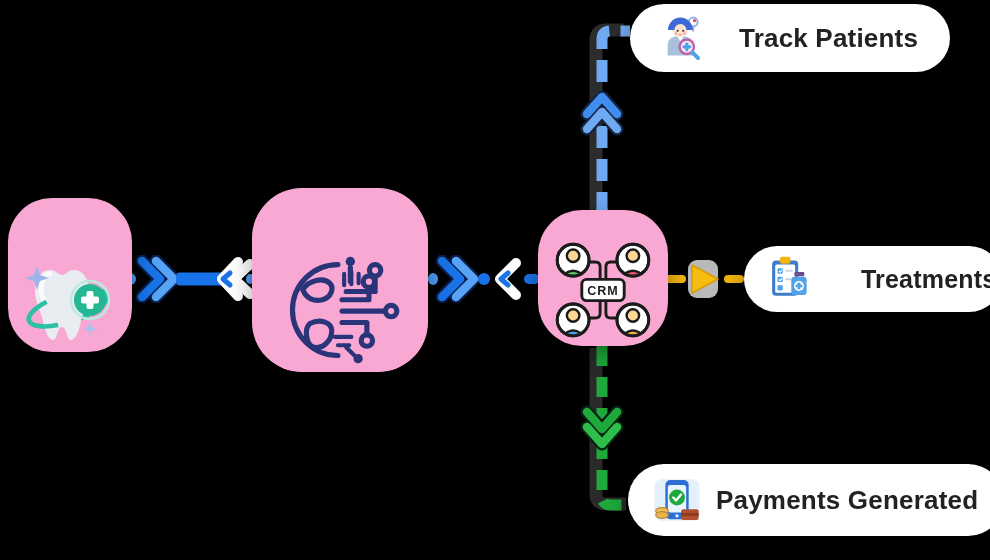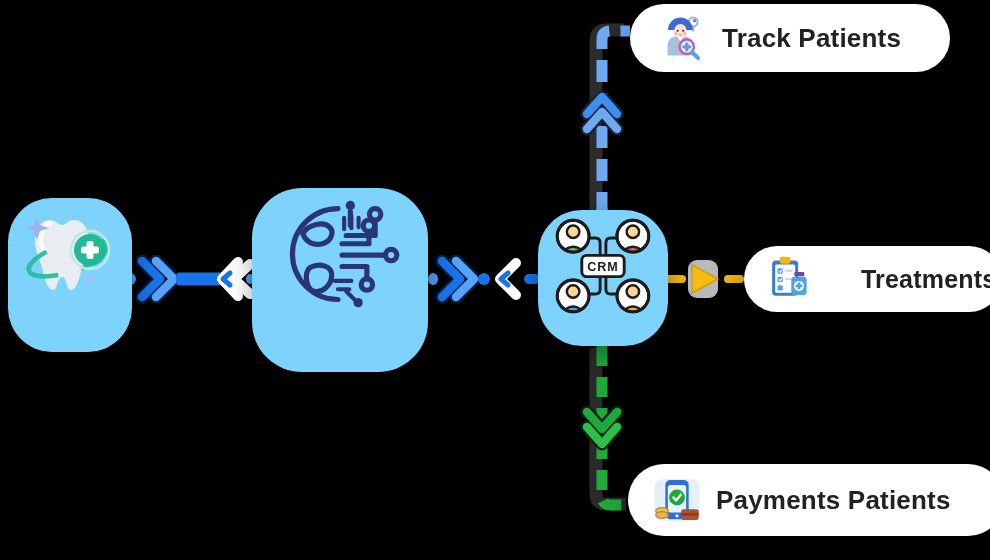--- a/index.html
+++ b/index.html
@@ -1,30 +1,30 @@
 <!DOCTYPE html>
 <html><head>
 <meta charset="utf-8">
 <style>
   html,body{margin:0;padding:0;background:#000;}
   .stage{position:relative;width:990px;height:560px;background:#000;overflow:hidden;
          font-family:"Liberation Sans",sans-serif;}
-  .card{position:absolute;background:#7dd3fc;display:flex;align-items:flex-start;justify-content:center;
+  .card{position:absolute;background:#f9a8d4;display:flex;align-items:flex-end;justify-content:center;
         box-shadow:0 8px 22px rgba(0,0,0,.35);}
   .pill{position:absolute;background:#fff;display:flex;align-items:center;z-index:3;
         box-shadow:0 10px 24px rgba(0,0,0,.4);}
   .pill .label{font-weight:700;color:#222;white-space:nowrap;letter-spacing:.2px;}
   .connector{position:absolute;z-index:1;}
   .node{z-index:2;}
   
   #tooth-card{left:8px;top:198px;width:124px;height:154px;border-radius:44px;}
   #globe-card{left:252px;top:188px;width:176px;height:184px;border-radius:50px;}
   #crm-card{left:538px;top:210px;width:130px;height:136px;border-radius:44px;}
   
-  #track-pill{left:630px;top:4px;width:292px;height:68px;border-radius:34px;padding-left:28px;gap:16px;}
+  #track-pill{left:630px;top:4px;width:292px;height:68px;border-radius:34px;padding-left:28px;gap:33px;}
   #treatments-pill{left:744px;top:246px;width:236px;height:66px;border-radius:33px;padding-left:22px;gap:13px;}
   #payments-pill{left:628px;top:464px;width:352px;height:72px;border-radius:36px;padding-left:24px;gap:14px;}
   #track-pill .label{font-size:26px;}
   #treatments-pill .label{font-size:25px;margin-left:36px;}
   #payments-pill .label{font-size:26px;}
   
   #flow-tooth-globe{left:124px;top:255px;}
   #flow-globe-crm{left:428px;top:255px;}
   #conn-track{left:566px;top:22px;}
   #conn-treatments{left:658px;top:257px;}
@@ -243,16 +243,16 @@
       <rect x="16" y="6" width="28" height="47" rx="6" fill="#2D6FD2"></rect>
       <rect x="19" y="12" width="22" height="33" rx="3" fill="#EAF4FE"></rect>
       <circle cx="30" cy="49" r="2" fill="#EAF4FE"></circle>
       <circle cx="30" cy="27" r="9.5" fill="#1FA93C"></circle>
       <path d="M25.5,27 L28.8,30.5 L34.8,23.5" fill="none" stroke="#fff" stroke-width="2.8" stroke-linecap="round" stroke-linejoin="round"></path>
       <ellipse cx="12" cy="43" rx="7.5" ry="4" fill="#F0C25C" stroke="#B8863A" stroke-width="1.5"></ellipse>
       <ellipse cx="12" cy="48" rx="7.5" ry="4" fill="#E8B54A" stroke="#B8863A" stroke-width="1.5"></ellipse>
       <rect x="35" y="41" width="21" height="13" rx="2.5" fill="#B0502E"></rect>
       <rect x="35" y="45.5" width="21" height="3.5" fill="#8C3D20"></rect>
     </svg>
-    <span class="label">Payments Patients</span>
+    <span class="label">Payments Generated</span>
   </div>
 
 </div>
 
 </body></html>

